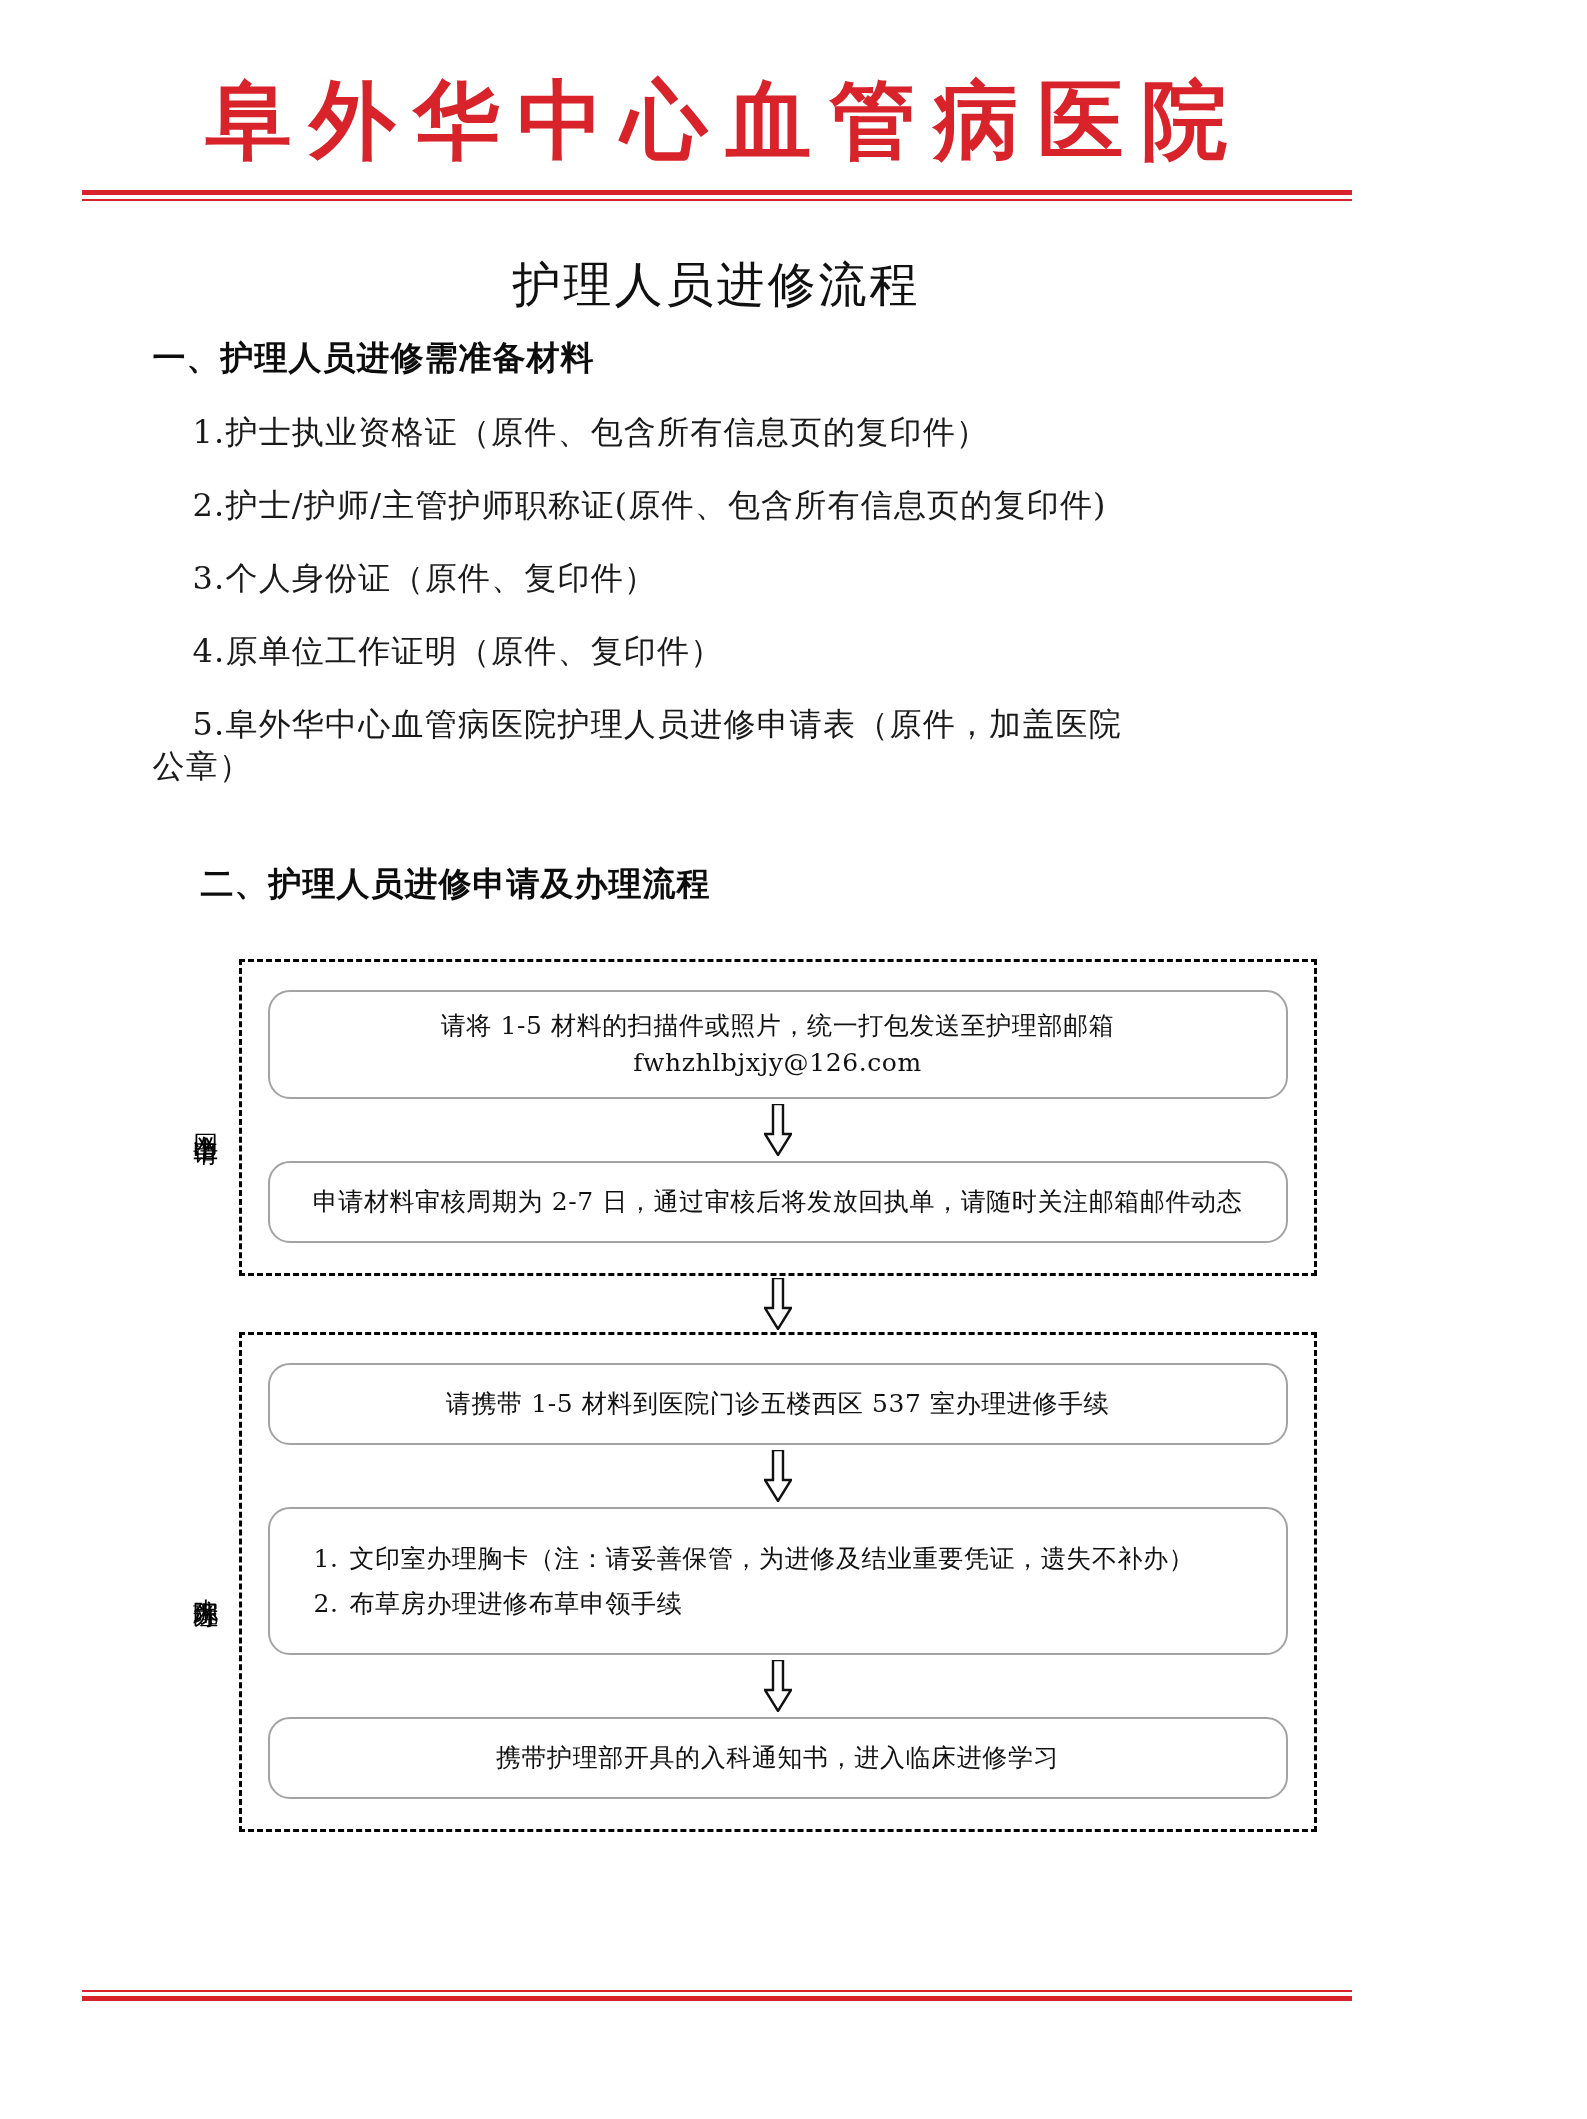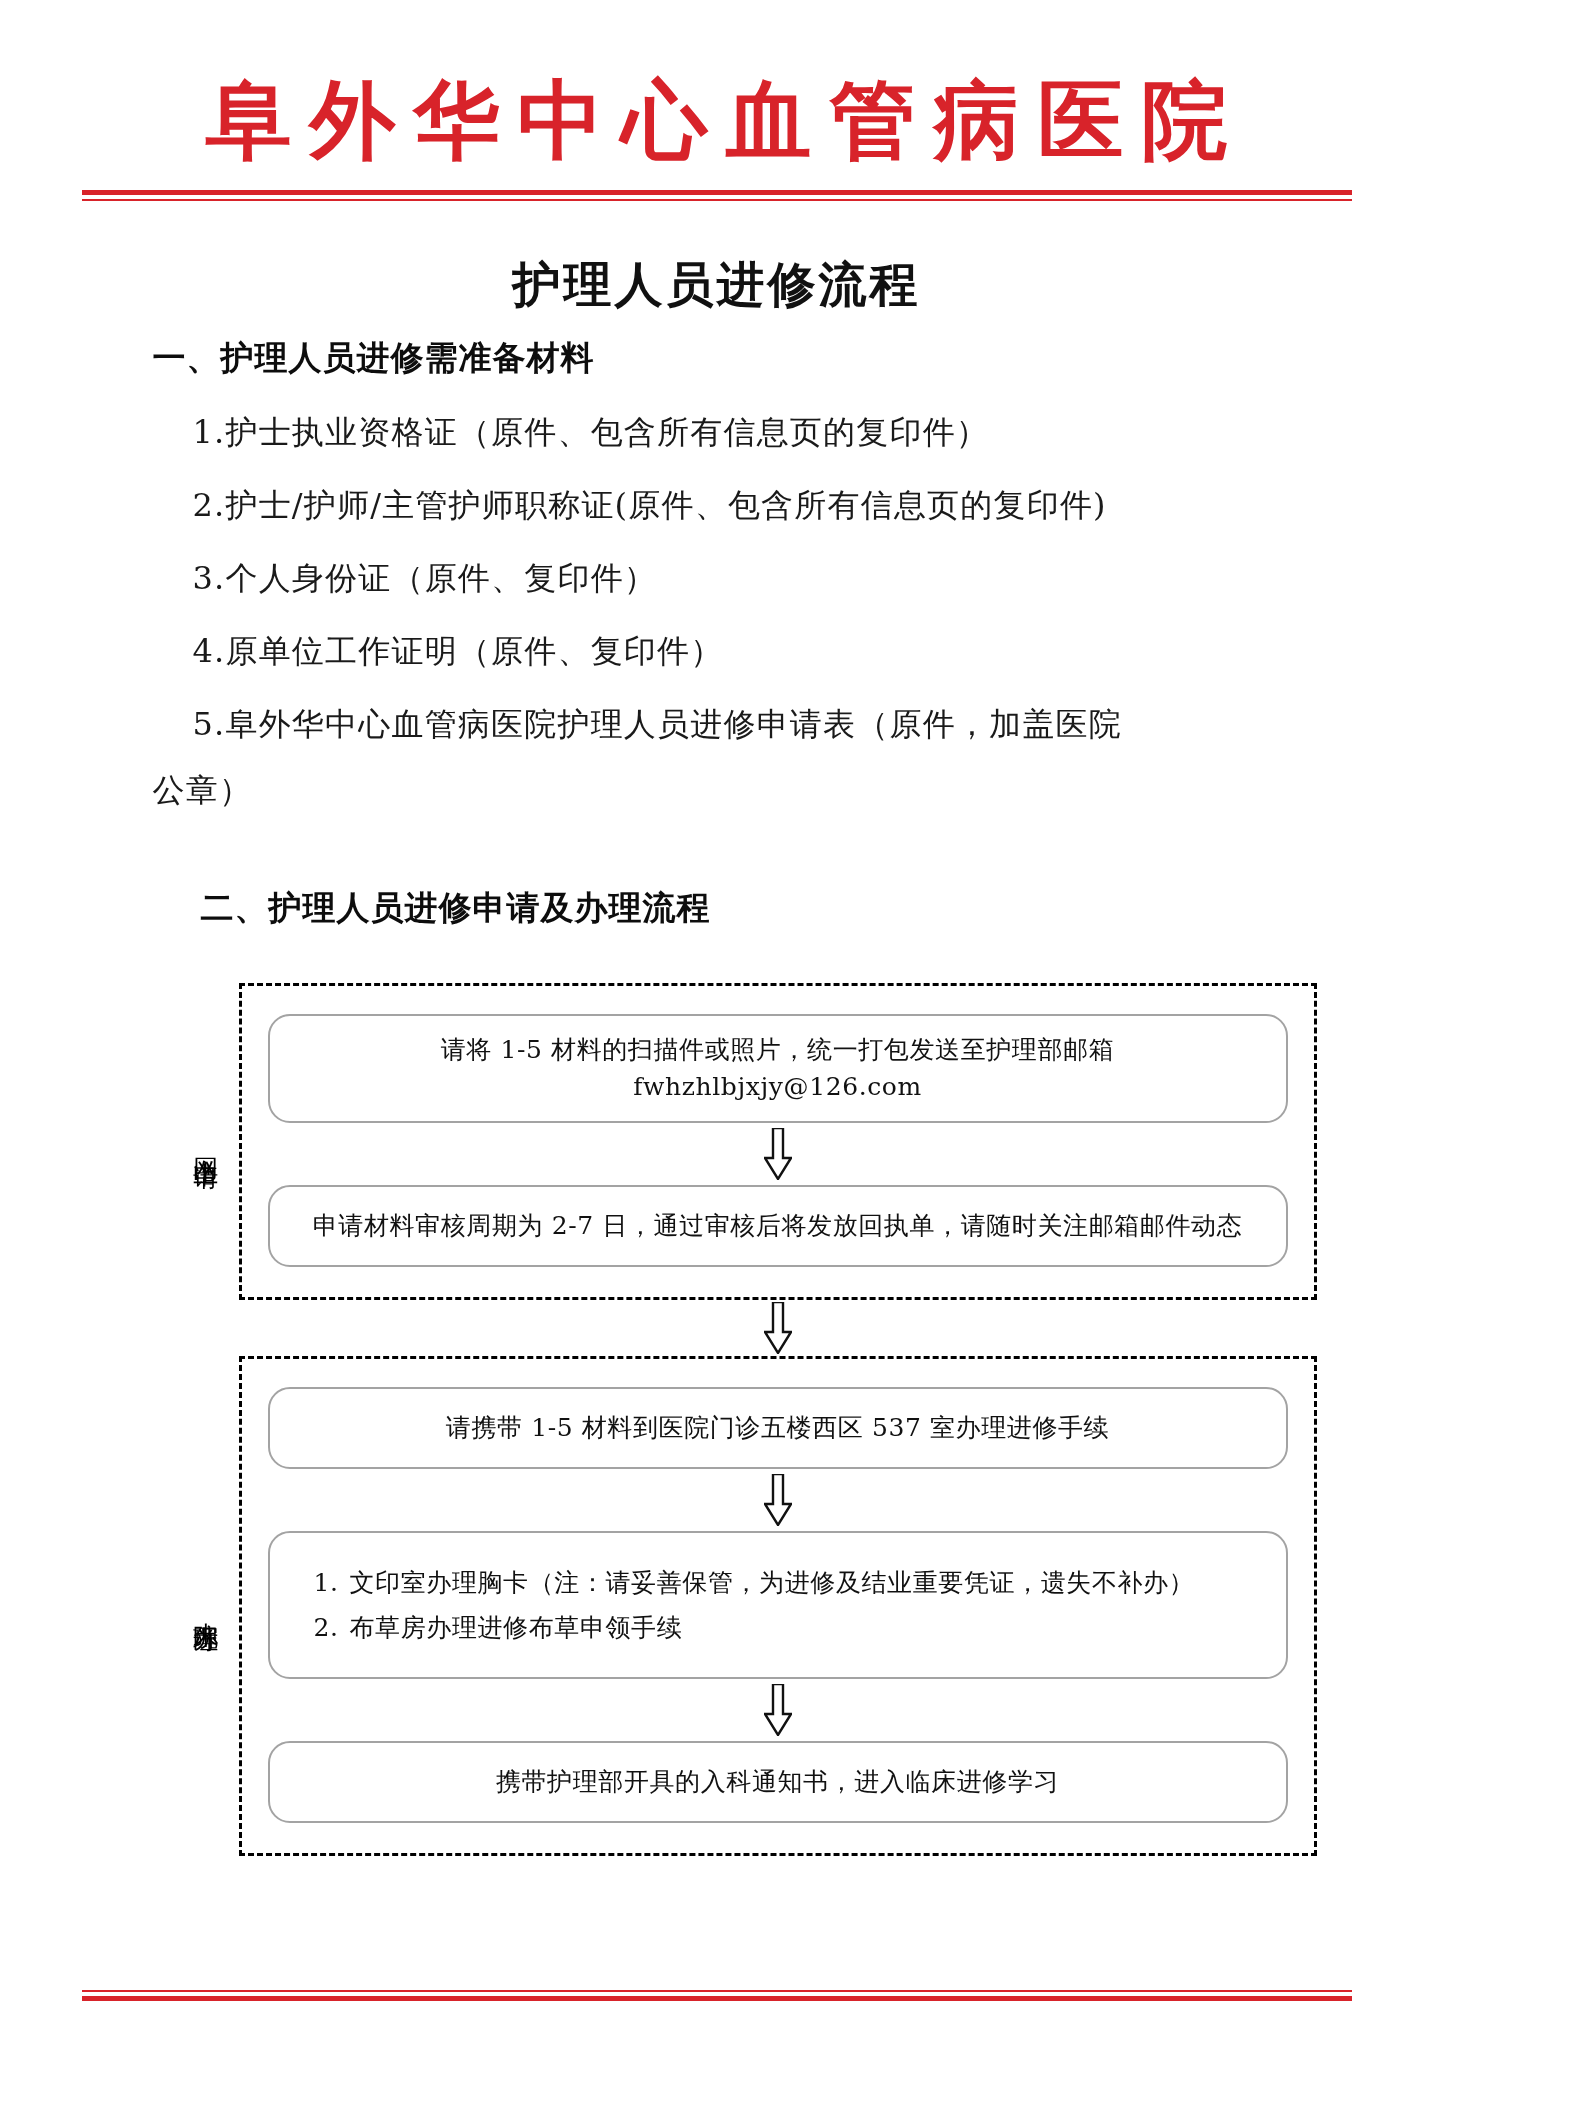--- a/index.html
+++ b/index.html
@@ -56,21 +56,21 @@
 
   
   .rule-double.footer .rule-thick { height: 5px; }
   .rule-double.footer .rule-thin  { height: 2px; }
 
   
   .doc-title {
     margin-top: 52px;
     text-align: center;
     font-family: "Liberation Serif", "DejaVu Serif", serif;
-    font-weight: bold;
+    font-weight: normal;
     font-size: 48px;
     letter-spacing: 3px;
     color: #111111;
   }
 
   
   .content {
     margin: 0 auto;
     width: 1320px;
     padding-left: 96px;
@@ -102,21 +102,20 @@
     margin-top: 30px;
     padding-left: 40px;
     font-weight: 400;
   }
   .mat-item-cont {
     font-family: "DejaVu Serif", "Liberation Serif", serif;
     font-size: 32px;
     line-height: 1.34;
     letter-spacing: 1.2px;
     color: #1a1a1a;
-    margin-top: 24px;
     padding-left: 0px;
   }
 
   
   .flow {
     margin: 52px auto 0 auto;
     width: 1200px;
     padding-left: 56px;
     position: relative;
   }

